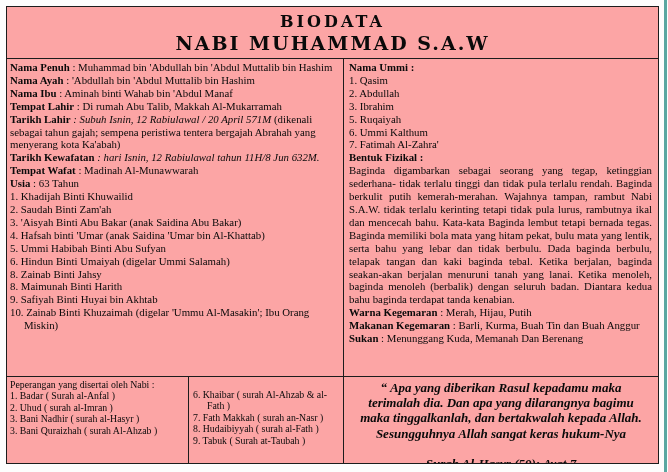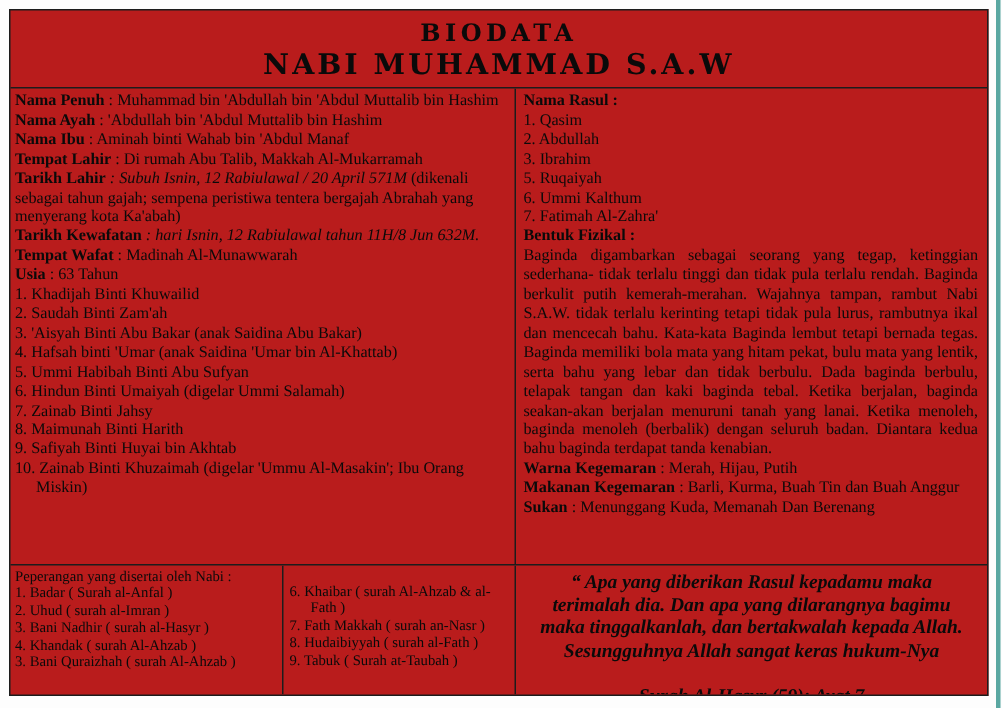--- a/index.html
+++ b/index.html
@@ -5,21 +5,21 @@
   *{box-sizing:border-box;}
   html,body{margin:0;padding:0;}
   body{
     width:668px;height:472px;position:relative;overflow:hidden;
     background:#fdfdfd;color:#0a0a0a;
     font-family:"Liberation Serif","DejaVu Serif",serif;
   }
   .edge-accent{position:absolute;top:0;right:1px;width:3px;height:472px;background:#5aa7a1;}
   .page{
     position:absolute;left:6px;top:6px;width:653px;height:458px;
-    border:1px solid #1c1c1c;background:#b91c1c;display:flex;flex-direction:column;
+    border:1px solid #1c1c1c;background:#fca5a5;display:flex;flex-direction:column;
   }
   .title{
     text-align:center;padding:5px 0 4px;border-bottom:1px solid #1c1c1c;
     font-family:"DejaVu Serif",serif;font-weight:700;
   }
   .t1{font-size:16px;letter-spacing:3px;}
   .t2{font-size:19px;letter-spacing:2px;margin-top:1px;}
   .main-row{flex:1;display:flex;overflow:hidden;}
   .col-left{
     flex:0 0 337px;width:337px;border-right:1px solid #1c1c1c;
@@ -63,28 +63,28 @@
       <div class="field"><span class="lbl">Tarikh Lahir</span><span class="ital"> : Subuh Isnin, 12 Rabiulawal / 20 April 571M </span><span>(dikenali sebagai tahun gajah; sempena peristiwa tentera bergajah Abrahah yang menyerang kota Ka'abah)</span></div>
       <div class="field"><span class="lbl">Tarikh Kewafatan</span><span class="ital"> : hari Isnin, 12 Rabiulawal tahun 11H/8 Jun 632M.</span></div>
       <div class="field"><span class="lbl">Tempat Wafat</span><span> : Madinah Al-Munawwarah</span></div>
       <div class="field"><span class="lbl">Usia</span><span> : 63 Tahun</span></div>
       <div class="hang">1. Khadijah Binti Khuwailid</div>
       <div class="hang">2. Saudah Binti Zam'ah</div>
       <div class="hang">3. 'Aisyah Binti Abu Bakar (anak Saidina Abu Bakar)</div>
       <div class="hang">4. Hafsah binti 'Umar (anak Saidina 'Umar bin Al-Khattab)</div>
       <div class="hang">5. Ummi Habibah Binti Abu Sufyan</div>
       <div class="hang">6. Hindun Binti Umaiyah (digelar Ummi Salamah)</div>
-      <div class="hang">7. Zainab Binti Jahsy</div>
+      <div class="hang">8. Zainab Binti Jahsy</div>
       <div class="hang">8. Maimunah Binti Harith</div>
       <div class="hang">9. Safiyah Binti Huyai bin Akhtab</div>
       <div class="hang">10. Zainab Binti Khuzaimah (digelar 'Ummu Al-Masakin'; Ibu Orang Miskin)</div>
     </section>
 
     <section class="col-right">
-      <div class="lbl">Nama Rasul :</div>
+      <div class="lbl">Nama Ummi :</div>
       <div>1. Qasim</div>
       <div>2. Abdullah</div>
       <div>3. Ibrahim</div>
       <div>5. Ruqaiyah</div>
       <div>6. Ummi Kalthum</div>
       <div>7. Fatimah Al-Zahra'</div>
       <div class="lbl">Bentuk Fizikal :</div>
       <div class="just">Baginda digambarkan sebagai seorang yang tegap, ketinggian sederhana- tidak terlalu tinggi dan tidak pula terlalu rendah. Baginda berkulit putih kemerah-merahan. Wajahnya tampan, rambut Nabi S.A.W. tidak terlalu kerinting tetapi tidak pula lurus, rambutnya ikal dan mencecah bahu. Kata-kata Baginda lembut tetapi bernada tegas. Baginda memiliki bola mata yang hitam pekat, bulu mata yang lentik, serta bahu yang lebar dan tidak berbulu. Dada baginda berbulu, telapak tangan dan kaki baginda tebal. Ketika berjalan, baginda seakan-akan berjalan menuruni tanah yang lanai. Ketika menoleh, baginda menoleh (berbalik) dengan seluruh badan. Diantara kedua bahu baginda terdapat tanda kenabian.</div>
       <div class="field"><span class="lbl">Warna Kegemaran</span><span> : Merah, Hijau, Putih</span></div>
       <div class="field"><span class="lbl">Makanan Kegemaran</span><span> :  Barli, Kurma, Buah Tin dan Buah Anggur</span></div>
@@ -94,21 +94,20 @@
   </div>
 
   <div class="bottom-row">
 
     <div class="wars-cell">
       <div class="wars-a">
         <div class="wars-hdr">Peperangan yang disertai oleh Nabi :</div>
         <div class="hang">1. Badar ( Surah al-Anfal )</div>
         <div class="hang">2. Uhud ( surah al-Imran )</div>
         <div class="hang">3. Bani Nadhir ( surah al-Hasyr )</div>
-        <div class="hang">4. Khandak ( surah Al-Ahzab )</div>
         <div class="hang">3. Bani Quraizhah ( surah Al-Ahzab )</div>
       </div>
       <div class="wars-b">
         <div class="hang">6. Khaibar ( surah Al-Ahzab &amp; al-Fath )</div>
         <div class="hang">7. Fath Makkah ( surah an-Nasr )</div>
         <div class="hang">8. Hudaibiyyah ( surah al-Fath )</div>
         <div class="hang">9. Tabuk ( Surah at-Taubah )</div>
       </div>
     </div>
 

